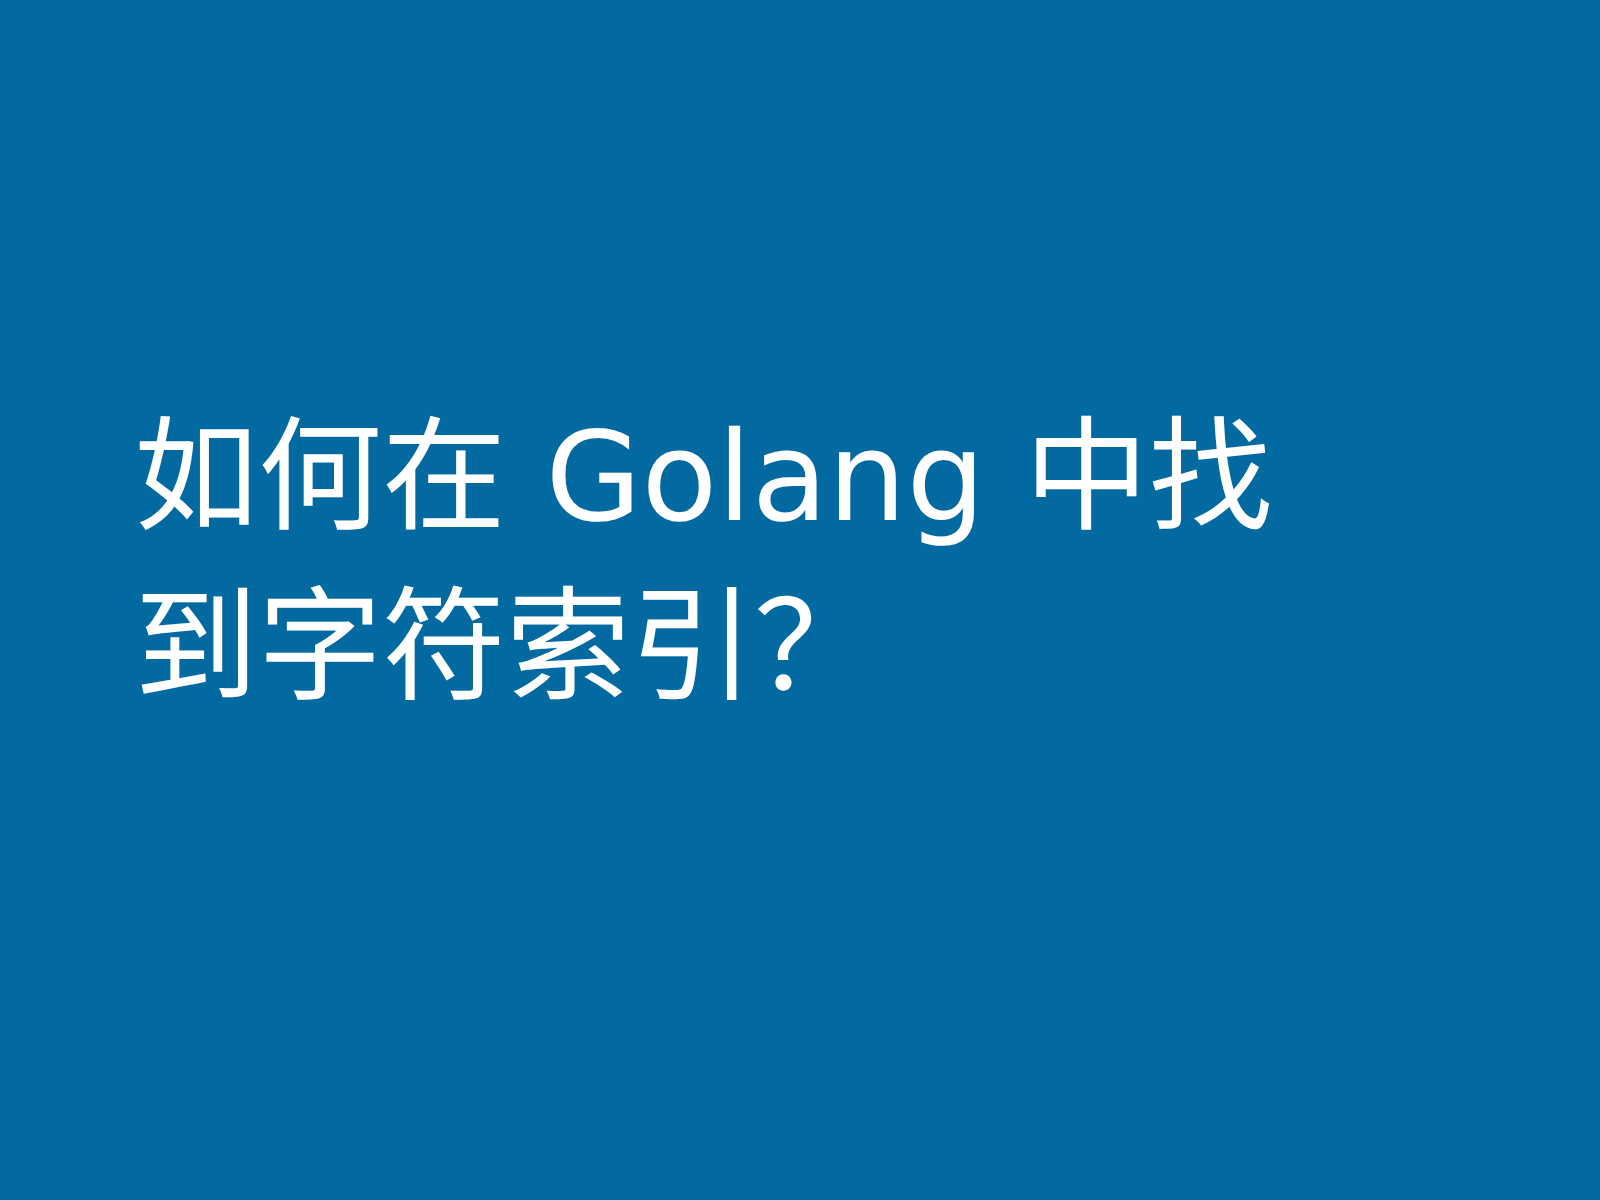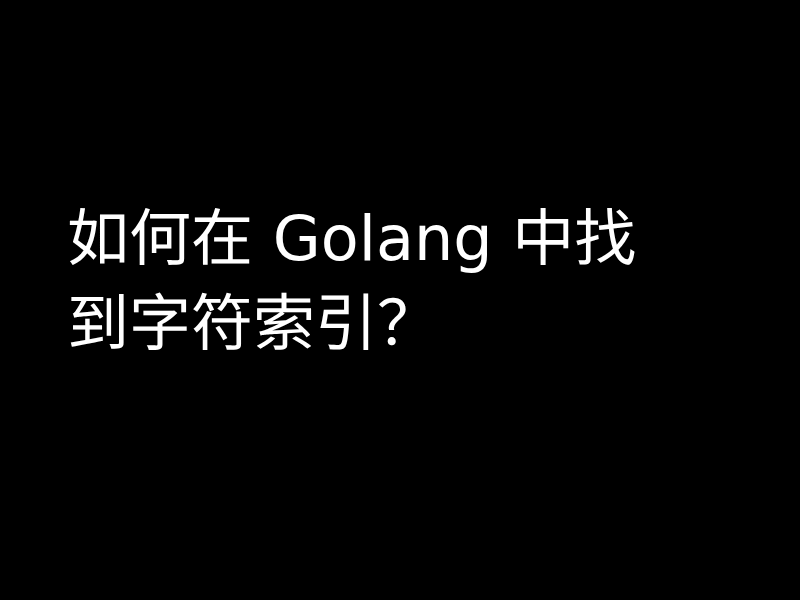--- a/index.html
+++ b/index.html
@@ -41,17 +41,17 @@
     line-height: 85px;
     letter-spacing: 0px;
     text-align: left;
     white-space: pre-wrap;
     word-break: break-word;
   }
 </style>
 </head>
 <body>
 
-<div class="slide" style="background: #000000;">
+<div class="slide" style="background: #0369a1;">
   <div class="title-block">
     <h1 class="slide-title" style="color: rgb(255, 255, 255);">如何在 Golang 中找到字符索引？</h1>
   </div>
 </div>
 
 </body></html>

